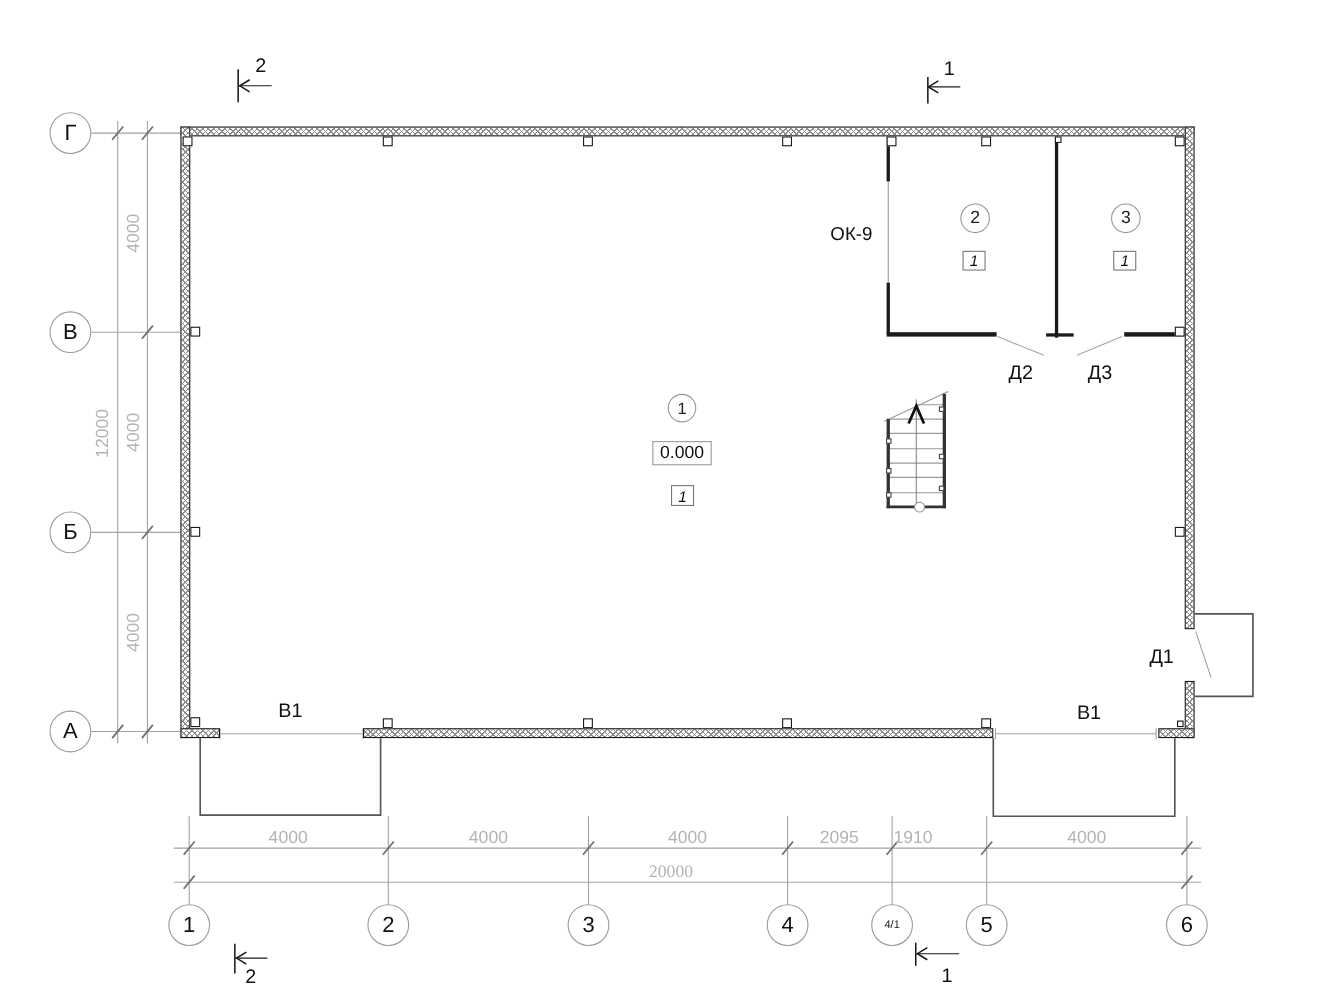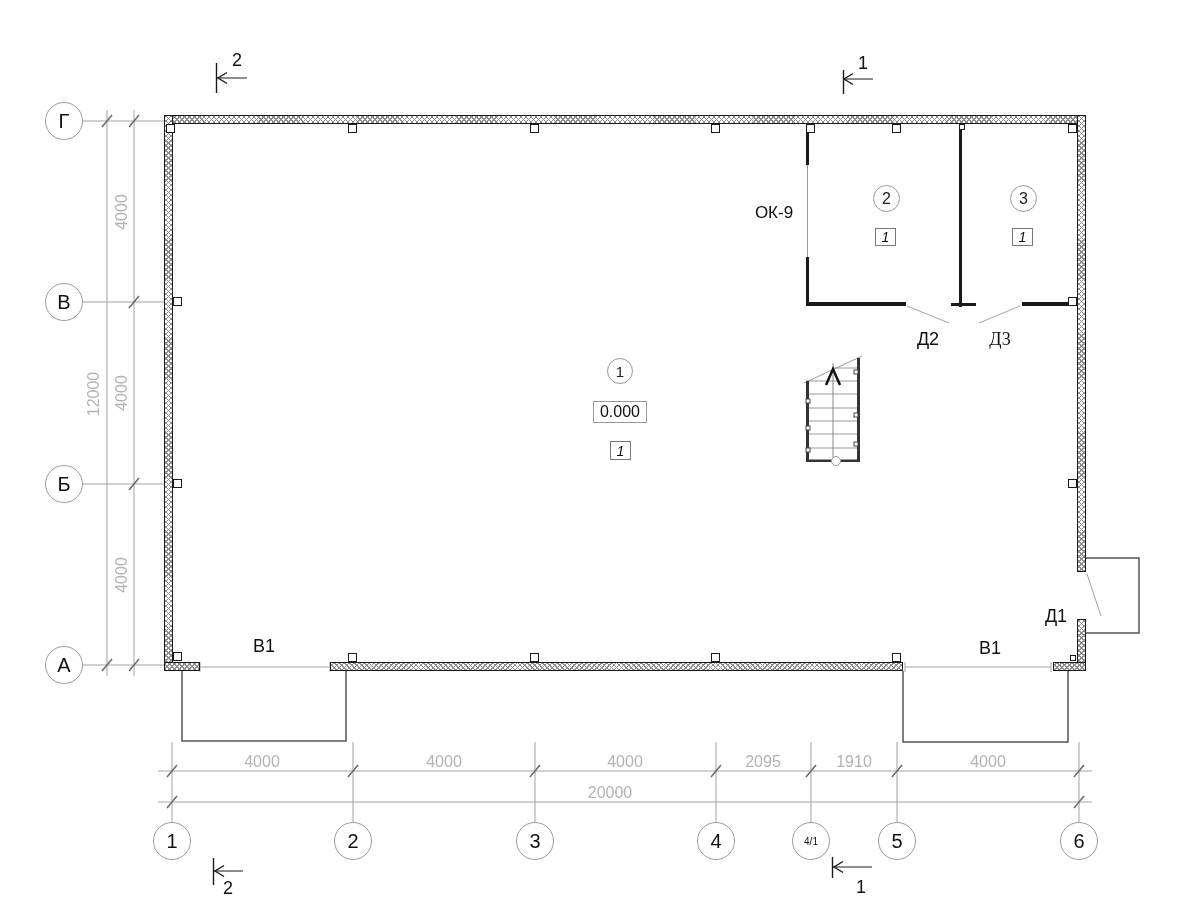--- a/index.html
+++ b/index.html
@@ -134,38 +134,38 @@
 
   <div class="dim v" style="left:122px;top:212px;">4000</div>
   <div class="dim v" style="left:122px;top:393px;">4000</div>
   <div class="dim v" style="left:122px;top:575px;">4000</div>
   <div class="dim v" style="left:94px;top:394px;">12000</div>
 
   <div class="dim" style="left:262px;top:762px;">4000</div>
   <div class="dim" style="left:444px;top:762px;">4000</div>
   <div class="dim" style="left:625px;top:762px;">4000</div>
   <div class="dim" style="left:763px;top:762px;">2095</div>
-  <div class="dim" style="left:854px;top:762px;">1910</div>
+  <div class="dim" style="left:830px;top:762px;">1910</div>
   <div class="dim" style="left:988px;top:762px;">4000</div>
-  <div class="dim" style="left:610px;top:793px;">20000</div>
+  <div class="dim" style="left:610px;top:793px;font-family:Liberation Serif, serif;">20000</div>
 
   <div class="marker" style="left:607px;top:358px;width:26px;height:26px;font-size:15px;">1</div>
   <div class="box" style="left:593px;top:401px;width:54px;height:22px;font-size:16px;">0.000</div>
   <div class="box fin" style="left:610px;top:441px;width:21px;height:19px;font-size:14px;">1</div>
 
   <div class="marker" style="left:873px;top:185px;width:27px;height:27px;font-size:16px;">2</div>
   <div class="box fin" style="left:875px;top:228px;width:21px;height:18px;font-size:14px;">1</div>
 
   <div class="marker" style="left:1010px;top:185px;width:27px;height:27px;font-size:16px;">3</div>
   <div class="box fin" style="left:1012px;top:228px;width:21px;height:18px;font-size:14px;">1</div>
 
   <div class="lbl sm" style="left:774px;top:213px;">ОК-9</div>
   <div class="lbl" style="left:928px;top:339px;">Д2</div>
-  <div class="lbl" style="left:1000px;top:339px;font-family:Liberation Serif, serif;">Д3</div>
-  <div class="lbl" style="left:1056px;top:616px;text-align:right;">Д1</div>
+  <div class="lbl" style="left:1000px;top:339px;">Д3</div>
+  <div class="lbl" style="left:1056px;top:597px;text-align:right;">Д1</div>
   <div class="lbl" style="left:264px;top:646px;">В1</div>
   <div class="lbl" style="left:990px;top:648px;">В1</div>
 
   <div class="lbl" style="left:237px;top:60px;">2</div>
   <div class="lbl" style="left:863px;top:63px;">1</div>
   <div class="lbl" style="left:228px;top:888px;">2</div>
   <div class="lbl" style="left:861px;top:887px;">1</div>
 
 <div class="pil" style="left: 166px; top: 124px; width: 9px; height: 9px;"></div>
     <div class="pil" style="left: 348px; top: 124px; width: 9px; height: 9px;"></div>

